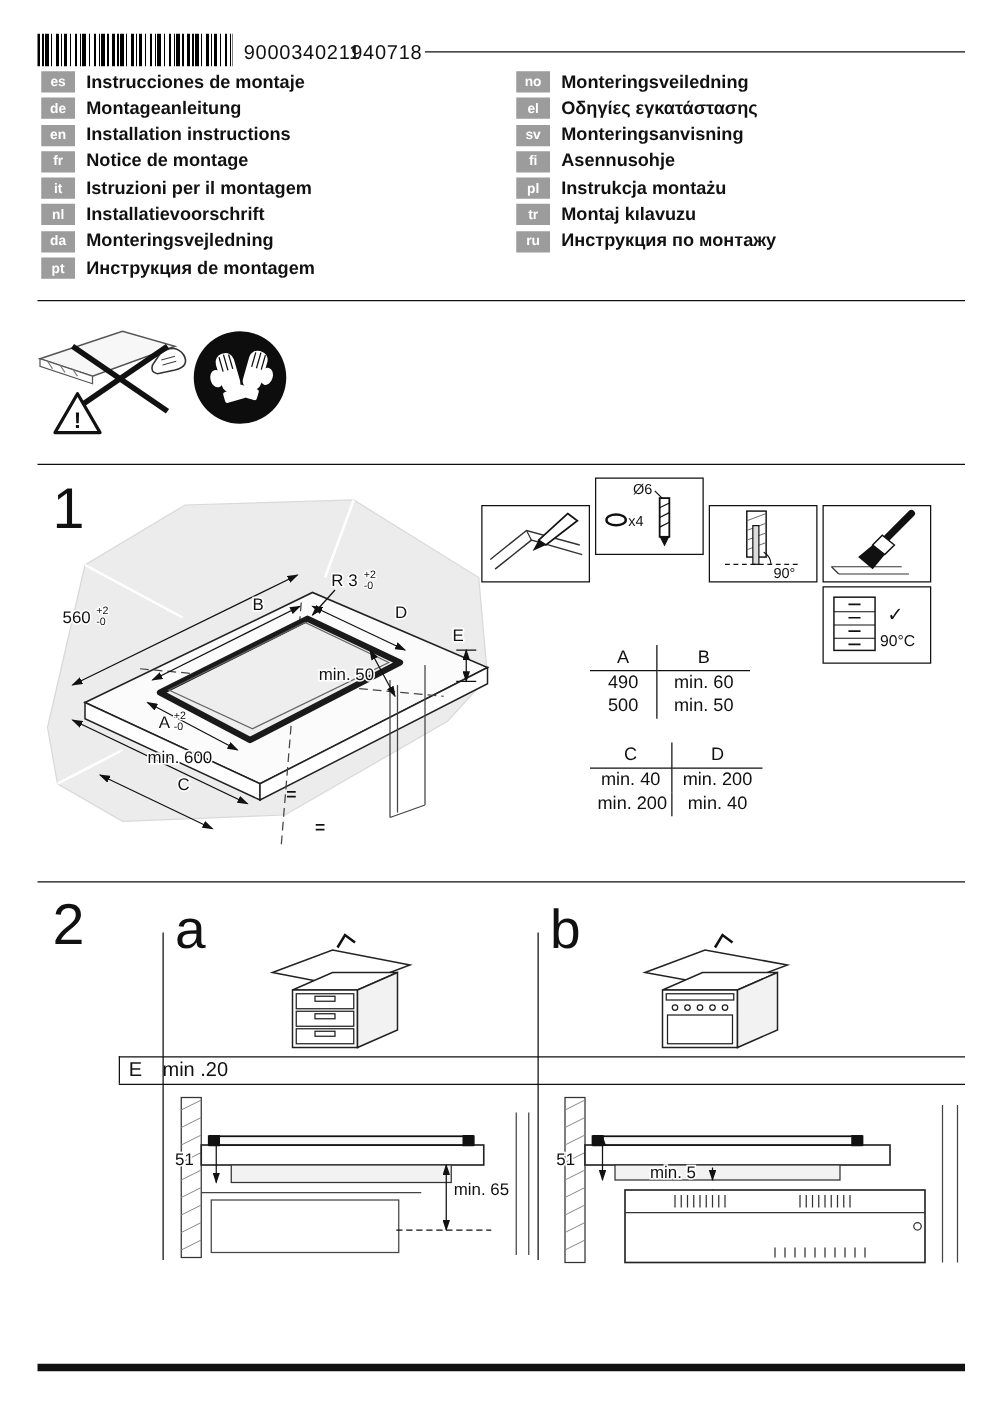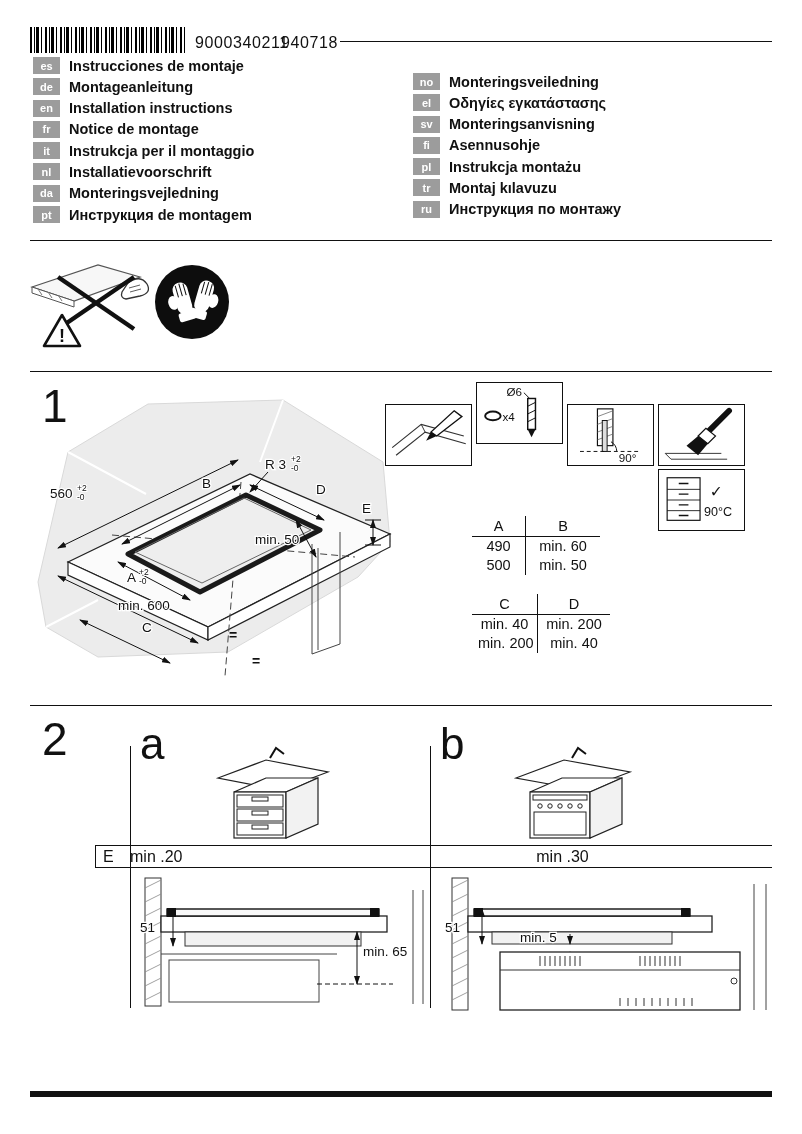--- a/index.html
+++ b/index.html
@@ -67,36 +67,36 @@
     <div class="lang-row">
         <span class="lang-code">en</span>
         <span class="lang-label">Installation instructions</span>
       </div>
     <div class="lang-row">
         <span class="lang-code">fr</span>
         <span class="lang-label">Notice de montage</span>
       </div>
     <div class="lang-row">
         <span class="lang-code">it</span>
-        <span class="lang-label">Instrukcja per il montaggio</span>
+        <span class="lang-label">Istruzioni per il montagem</span>
       </div>
     <div class="lang-row">
         <span class="lang-code">nl</span>
         <span class="lang-label">Installatievoorschrift</span>
       </div>
     <div class="lang-row">
         <span class="lang-code">da</span>
         <span class="lang-label">Monteringsvejledning</span>
       </div>
     <div class="lang-row">
         <span class="lang-code">pt</span>
         <span class="lang-label">Инструкция de montagem</span>
       </div>
   </div>
-  <div class="lang-col" style="left:413px;margin-top:16px;">
+  <div class="lang-col" style="left:413px;">
     <div class="lang-row">
         <span class="lang-code">no</span>
         <span class="lang-label">Monteringsveiledning</span>
       </div>
     <div class="lang-row">
         <span class="lang-code">el</span>
         <span class="lang-label">Οδηγίες εγκατάστασης</span>
       </div>
     <div class="lang-row">
         <span class="lang-code">sv</span>
@@ -324,21 +324,20 @@
     <circle cx="70" cy="62" r="2.2" fill="none" stroke="#222" stroke-width="1"></circle>
     <circle cx="80" cy="62" r="2.2" fill="none" stroke="#222" stroke-width="1"></circle>
     <rect x="34" y="68" width="52" height="23" fill="none" stroke="#222" stroke-width="1"></rect>
   </svg>
 
   <div class="hline" style="left:95px; top:845px; width:677px;"></div>
   <div class="hline" style="left:95px; top:867px; width:677px;"></div>
   <div class="vline" style="left:95px; top:845px; height:22px;"></div>
   <div class="eval" style="left:103px; top:848px;">E</div>
   <div class="eval" style="left:130px; top:848px; width:300px; text-align:left;">min .20</div>
-  <div class="eval" style="left:430px; top:848px; width:265px; text-align:center;">min .30</div>
 
   <svg class="abs" style="left:135px; top:876px;" width="290" height="135" viewBox="0 0 290 135">
     <defs>
       <marker id="maA" markerWidth="9" markerHeight="6" refX="8" refY="3" orient="auto-start-reverse" markerUnits="userSpaceOnUse" viewBox="0 0 9 6">
         <path d="M0,0L9,3L0,6z" fill="#111"></path>
       </marker>
     </defs>
     <rect x="10" y="2" width="16" height="128" fill="#fff" stroke="#333" stroke-width="1"></rect>
     <path d="M10,12 L26,4 M10,26 L26,18 M10,40 L26,32 M10,54 L26,46 M10,68 L26,60 M10,82 L26,74 M10,96 L26,88 M10,110 L26,102 M10,124 L26,116" stroke="#888" stroke-width="0.8"></path>
     <rect x="26" y="40" width="226" height="16" fill="#fff" stroke="#222" stroke-width="1.3"></rect>

